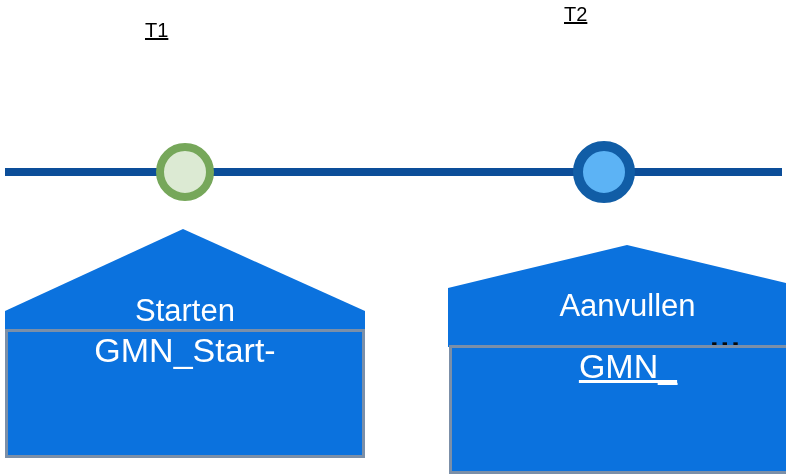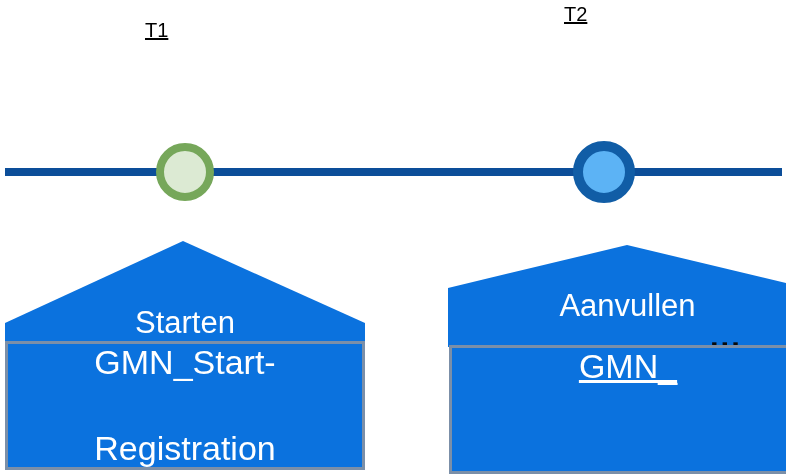--- a/index.html
+++ b/index.html
@@ -103,21 +103,21 @@
     justify-content: space-between;
   }
   .process-body-line {
     font-size: 34px;
     line-height: 1.08;
     text-align: center;
     white-space: nowrap;
   }
 
   
-  #process-shape-start { left: 5px; top: 241px; width: 360px; height: 229px; }
+  #process-shape-start { left: 5px; top: 229px; width: 360px; height: 229px; }
   #process-shape-start .process-roof { height: 102px; }
   #process-shape-start .process-roof-label { top: 66px; }
   #process-shape-start .process-body { left: 0; top: 100px; width: 360px; height: 129px; }
 
   
   #process-shape-measuring { left: 448px; top: 245px; width: 359px; height: 229px; }
   #process-shape-measuring .process-roof { height: 102px; }
   #process-shape-measuring .process-roof-label { top: 45px; }
   #process-shape-measuring .process-ellipsis { left: 262px; top: 76px; }
   #process-shape-measuring .process-body { left: 1px; top: 100px; width: 358px; height: 129px; text-decoration: underline; }
@@ -142,21 +142,20 @@
     <div class="process-roof">
       <svg viewBox="0 0 360 102" preserveAspectRatio="none">
         <polygon points="0,82 178,0 360,82 360,102 0,102" fill="#0B72DE"></polygon>
       </svg>
     </div>
 
     <div class="process-roof-label">Starten</div>
 
     <div class="process-body">
       <div class="process-body-line">GMN_Start-</div>
-      <div class="process-body-line">Registration</div>
     </div>
   </div>
 
   <div class="process-shape" id="process-shape-measuring">
 
     <div class="process-roof">
       <svg viewBox="0 0 359 102" preserveAspectRatio="none">
         <polygon points="0,43 179,0 359,43 359,102 0,102" fill="#0B72DE"></polygon>
       </svg>
     </div>

